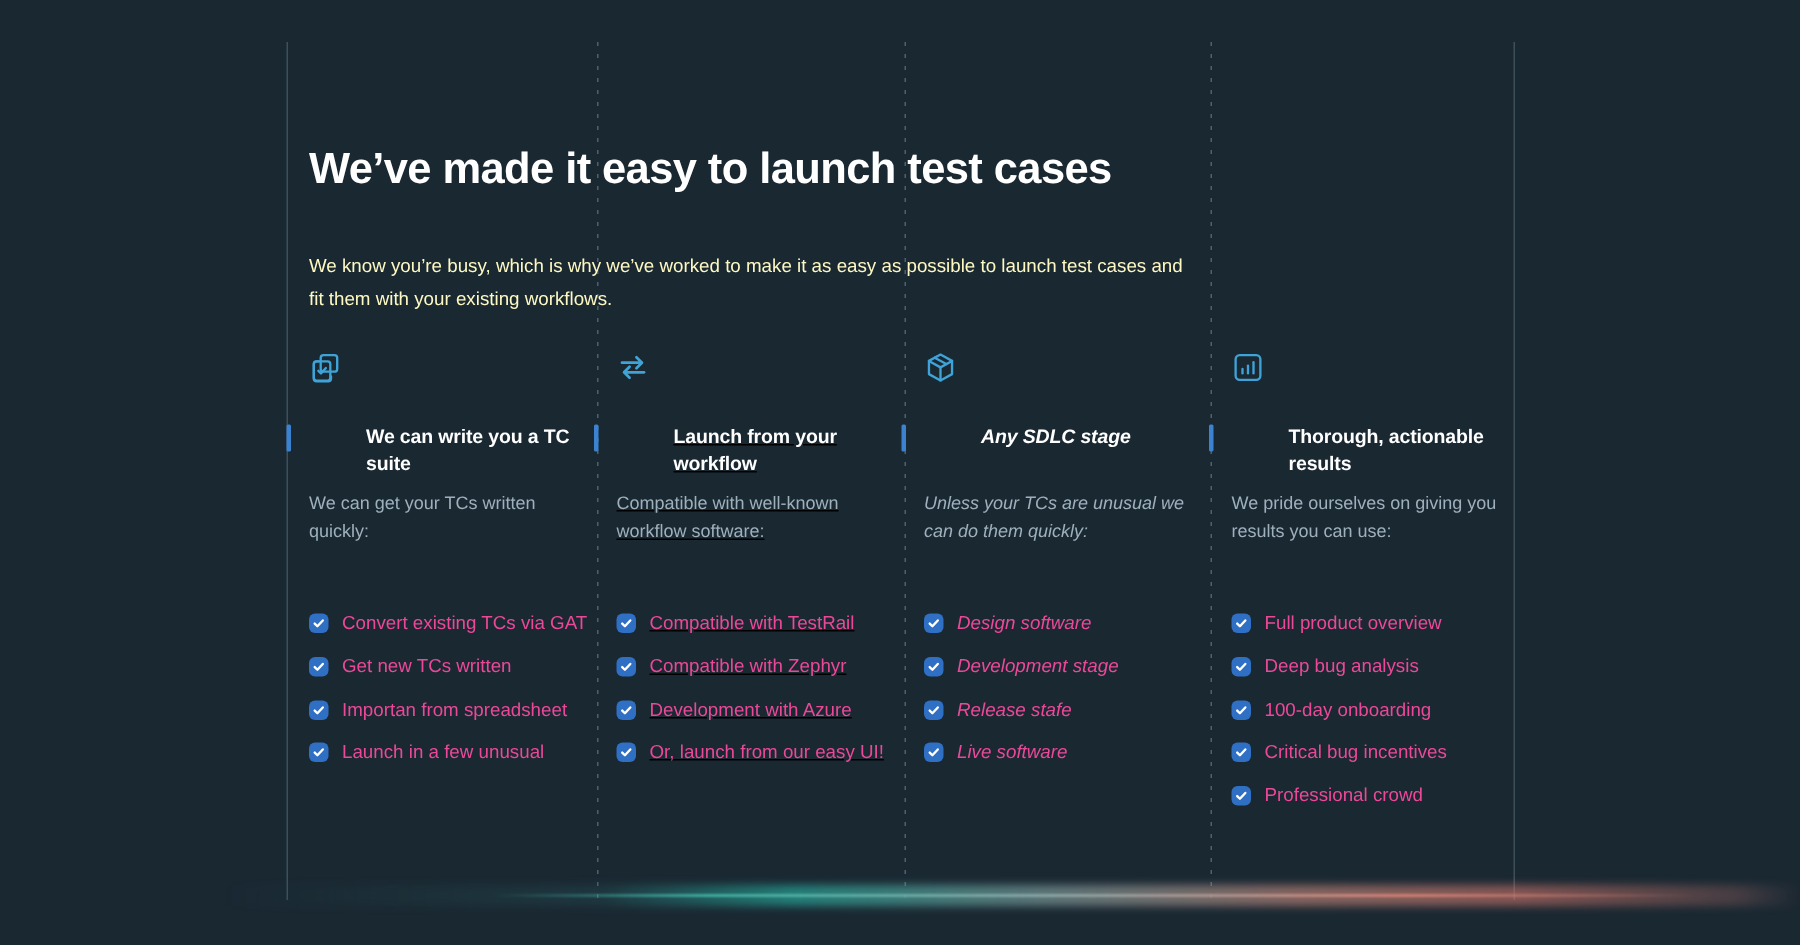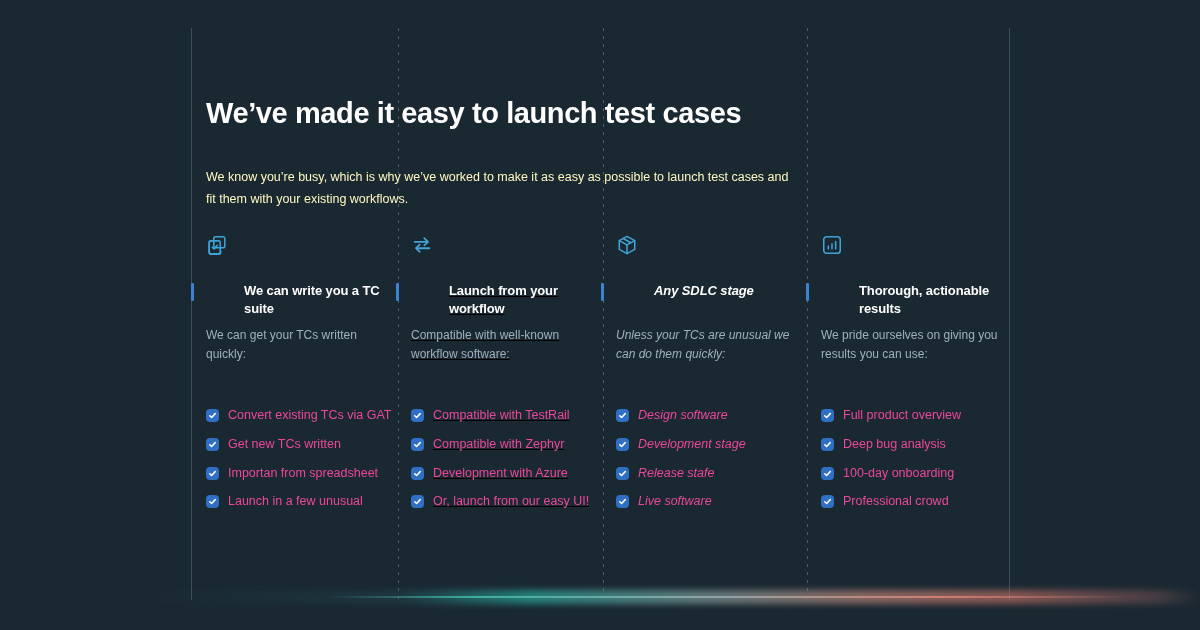--- a/index.html
+++ b/index.html
@@ -309,20 +309,28 @@
               </svg>
             </span>
           <span class="check-text">100-day onboarding</span>
         </li>
         <li class="check-item">
           <span class="check-box">
               <svg width="9" height="9" viewBox="0 0 12 12" fill="none" stroke="#fff" stroke-width="2.1" stroke-linecap="round" stroke-linejoin="round">
                 <path d="M2.4 6.3l2.4 2.4 4.8-5.2"></path>
               </svg>
             </span>
+          <span class="check-text">Critical bug incentives</span>
+        </li>
+        <li class="check-item">
+          <span class="check-box">
+              <svg width="9" height="9" viewBox="0 0 12 12" fill="none" stroke="#fff" stroke-width="2.1" stroke-linecap="round" stroke-linejoin="round">
+                <path d="M2.4 6.3l2.4 2.4 4.8-5.2"></path>
+              </svg>
+            </span>
           <span class="check-text">Professional crowd</span>
         </li>
       </ul>
     </div>
 
   </div>
 
   <div class="glow"></div>
   <div class="glow-core"></div>
 

